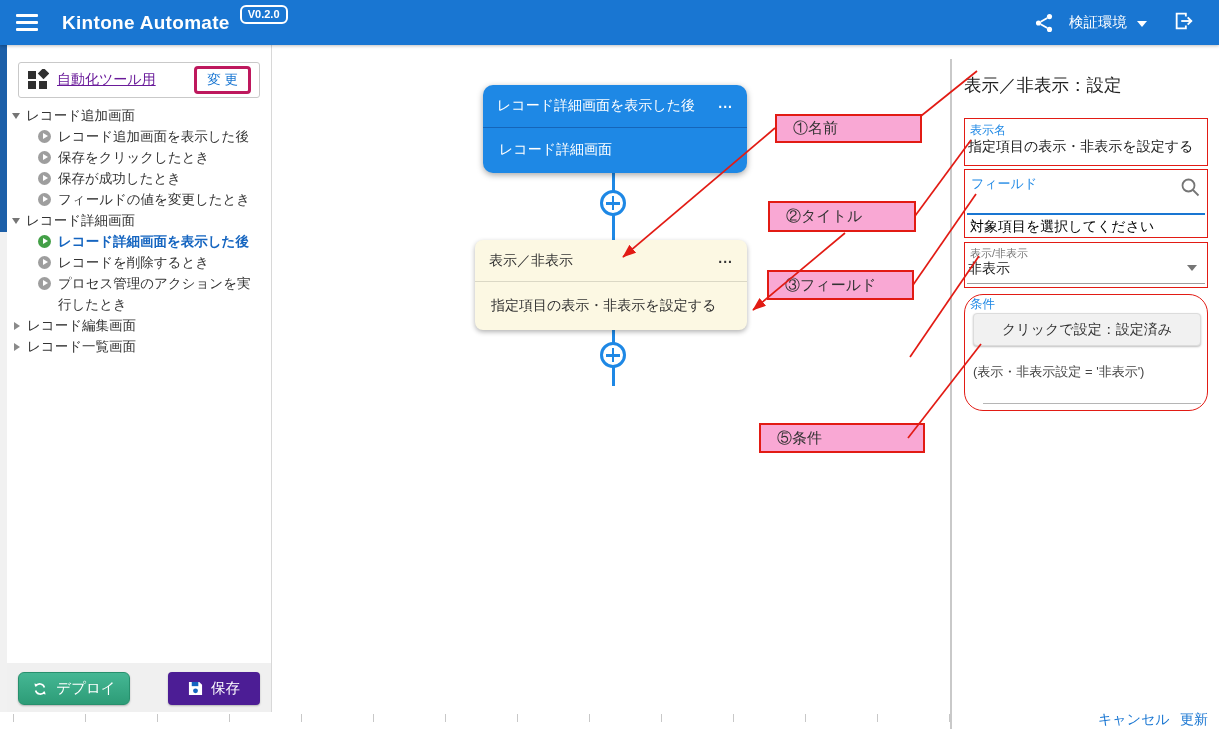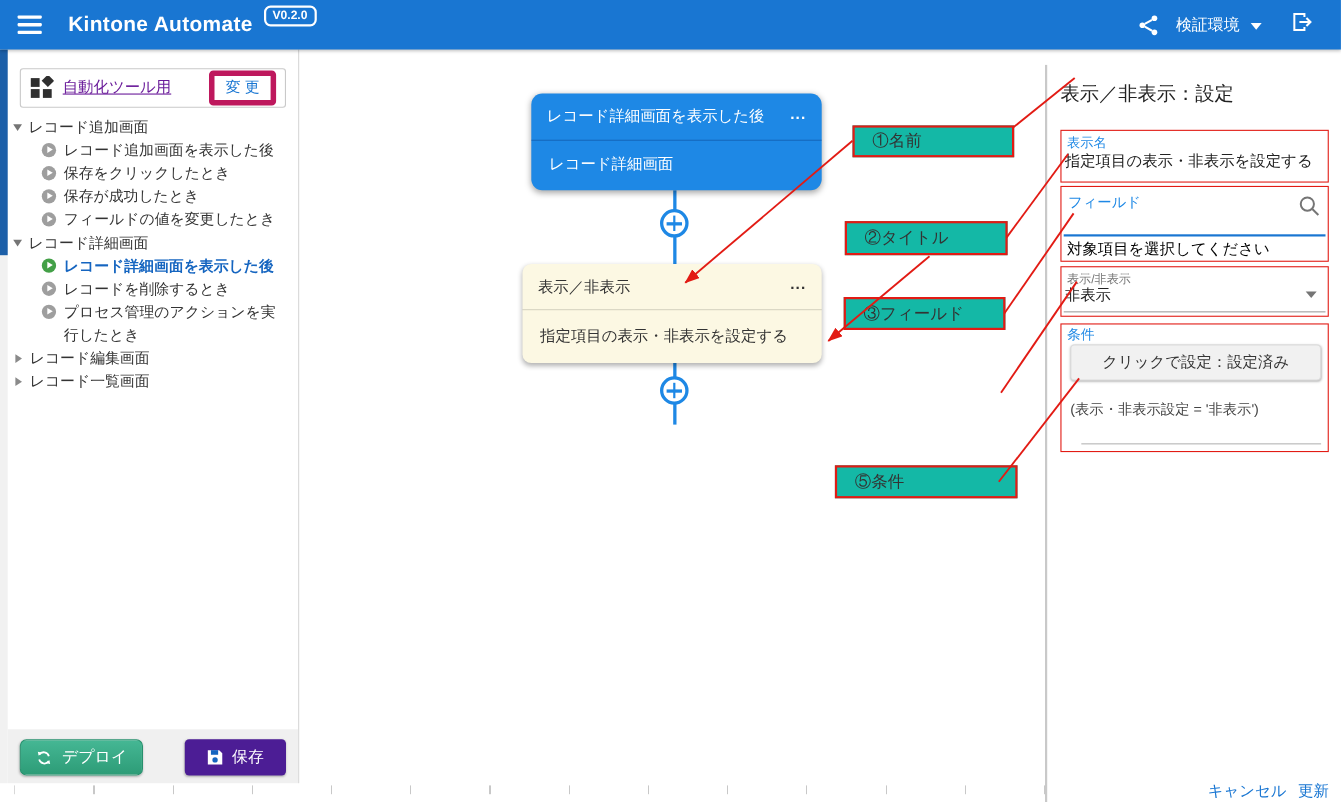--- a/index.html
+++ b/index.html
@@ -26,21 +26,21 @@
 
   
   .sidebar { position:absolute; left:0; top:45px; width:272px; height:667px;
     background:#fff; border-right:1px solid #d8d8d8; z-index:2; }
   .side-scroll-track { position:absolute; left:0; top:0; width:7px; height:100%; background:#f1f1f1; }
   .side-scroll-thumb { position:absolute; left:0; top:0; width:7px; height:187px; background:#1c5fa8; }
   .app-box { position:absolute; left:18px; top:17px; width:242px; height:36px;
     border:1px solid #c9c9c9; border-radius:3px; display:flex; align-items:center; padding:0 8px;justify-content:center; }
   .app-icon { width:22px; height:22px; flex:0 0 auto; }
   .app-link { color:#6a1b9a; text-decoration:underline; font-size:14px; margin-left:8px; cursor:pointer; }
-  .change-btn { margin-left:auto; background:#fff; border:5px solid #be185d; color:#1976d2;
+  .change-btn { margin-left:auto; background:#fff; border:3px solid #be185d; color:#1976d2;
     border-radius:4px; font-size:13.5px; padding:2px 10px; cursor:pointer;
     font-family:"Liberation Sans",sans-serif; }
   .tree { position:absolute; left:10px; top:60px; width:255px; font-size:13.5px; color:#333; }
   .tree-group { display:flex; align-items:center; height:21px; cursor:pointer; }
   .tri-down { width:0; height:0; border-left:4.5px solid transparent; border-right:4.5px solid transparent;
     border-top:6px solid #757575; margin:0 6px 0 2px; }
   .tri-right { width:0; height:0; border-top:4.5px solid transparent; border-bottom:4.5px solid transparent;
     border-left:6px solid #8a8a8a; margin:0 7px 0 4px; }
   .tree-leaf { display:flex; align-items:flex-start; padding-left:28px; min-height:21px; cursor:pointer; }
   .play { width:13px; height:13px; border-radius:50%; background:#9e9e9e; position:relative;
@@ -76,33 +76,33 @@
   .action-node .node-body { height:47px; }
 
   .connector { position:absolute; width:3px; background:#1e88e5; z-index:1; }
   .add-node { position:absolute; width:26px; height:26px; border-radius:50%;
     border:3px solid #1e88e5; background:#fff; z-index:2; cursor:pointer; }
   .add-node i { position:absolute; background:#1e88e5; }
   .add-node .ph { left:3px; top:9px; width:14px; height:2.5px; }
   .add-node .pv { left:8.8px; top:3px; width:2.5px; height:14px; }
 
   
-  .ann-box { position:absolute; background:#14b8a6; border:2px solid #e21b14; z-index:4;
+  .ann-box { position:absolute; background:#f9a8d4; border:2px solid #e21b14; z-index:4;
     display:flex; align-items:center; padding-left:16px; font-size:15px; color:#333; }
   .lines-overlay { position:absolute; left:0; top:0; z-index:6; pointer-events:none; }
 
   
   .panel { position:absolute; left:950px; top:59px; width:269px; height:684px;
     background:#fff; border-left:2px solid #c9c9c9; z-index:1; }
   .panel-title { position:absolute; left:12px; top:14px; font-size:17.5px; color:#222; }
   .red-box { position:absolute; left:12px; width:244px; border:1.5px solid #e21b14; }
   .rb-name { top:59px; height:48px; }
   .rb-field { top:110px; height:69px; }
   .rb-visibility { top:183px; height:46px; }
-  .rb-condition { top:235px; height:117px; }
+  .rb-condition { top:235px; height:117px;border-radius:19px; }
   .lbl-blue { position:absolute; color:#1e88e5; }
   .lbl-gray { position:absolute; color:#757575; }
   .val-text { position:absolute; color:#212121; font-size:14px; white-space:nowrap; }
   .field-underline { position:absolute; left:2px; right:2px; top:43px; height:2px; background:#1976d2; }
   .placeholder-text { position:absolute; left:5px; top:48px; font-size:14px; color:#000000; white-space:nowrap; }
   .search-icon-wrap { position:absolute; right:6px; top:6px; width:22px; height:22px; cursor:pointer; }
   .dd-caret { position:absolute; right:10px; top:22px; width:0; height:0;
     border-left:5px solid transparent; border-right:5px solid transparent; border-top:6px solid #757575; }
   .dd-underline { position:absolute; left:2px; right:2px; bottom:3px; height:1px; background:#9e9e9e; }
   .cond-btn { position:absolute; left:8px; top:18px; width:228px; height:33px;

